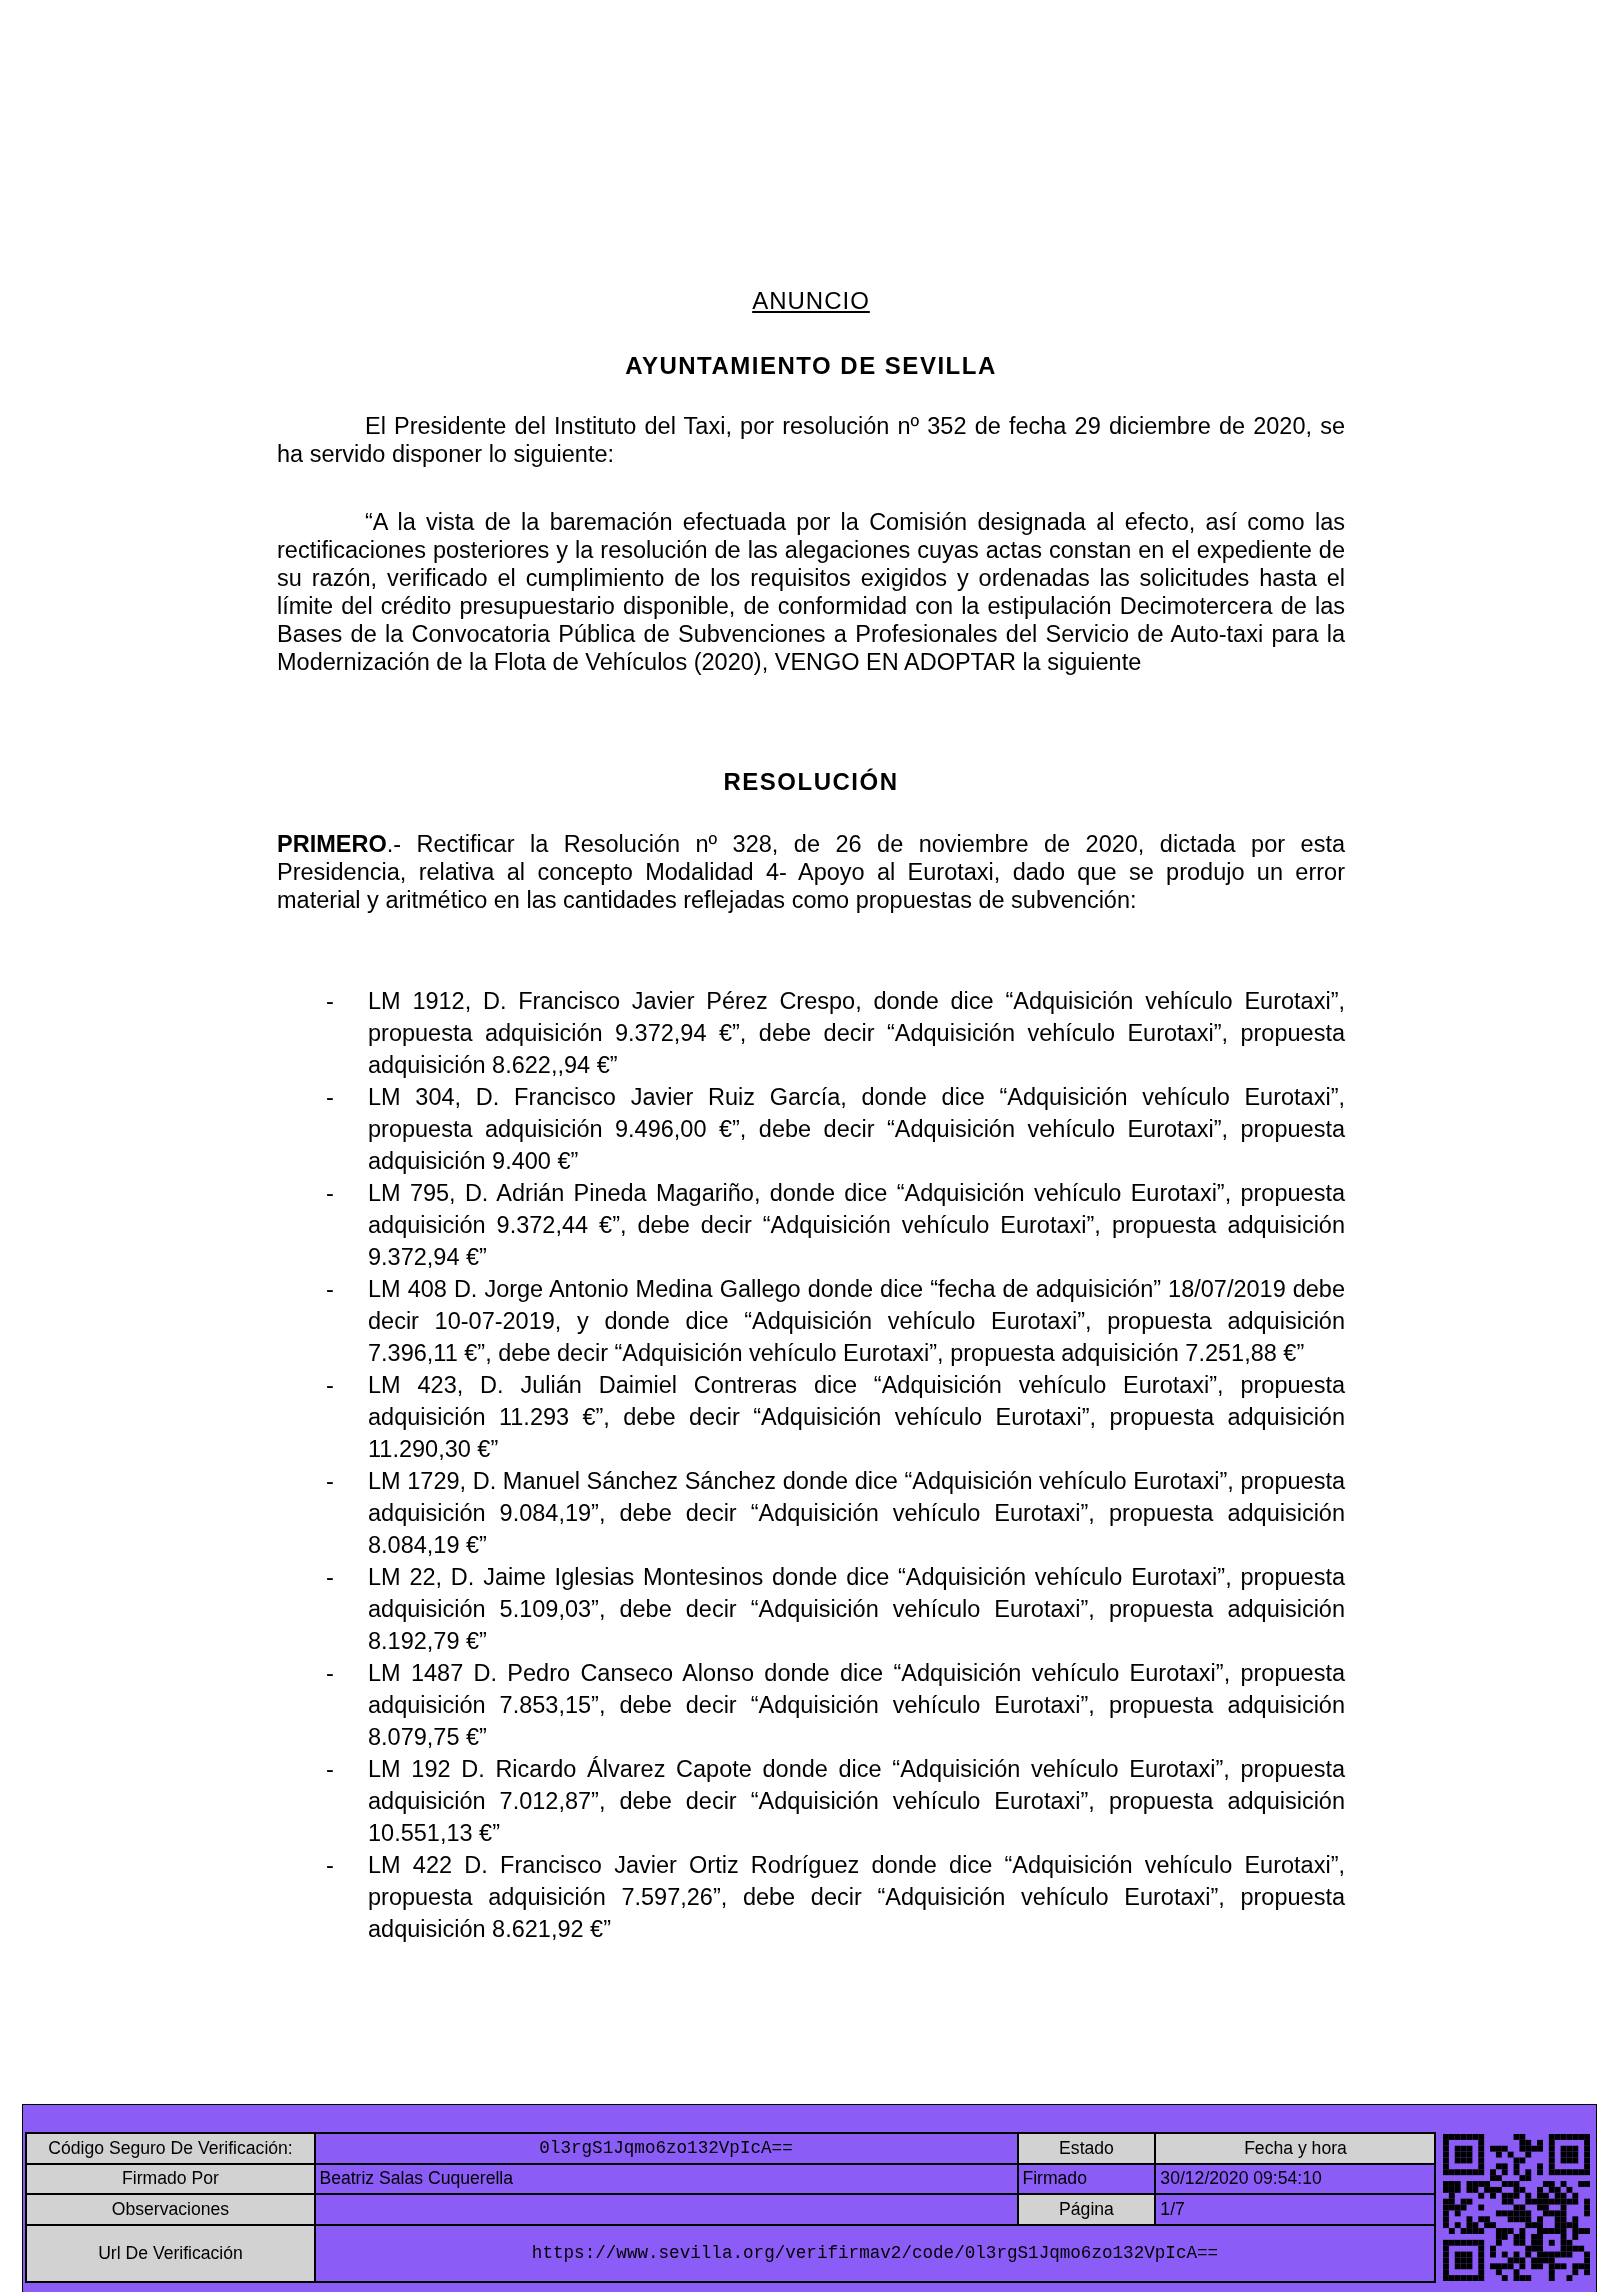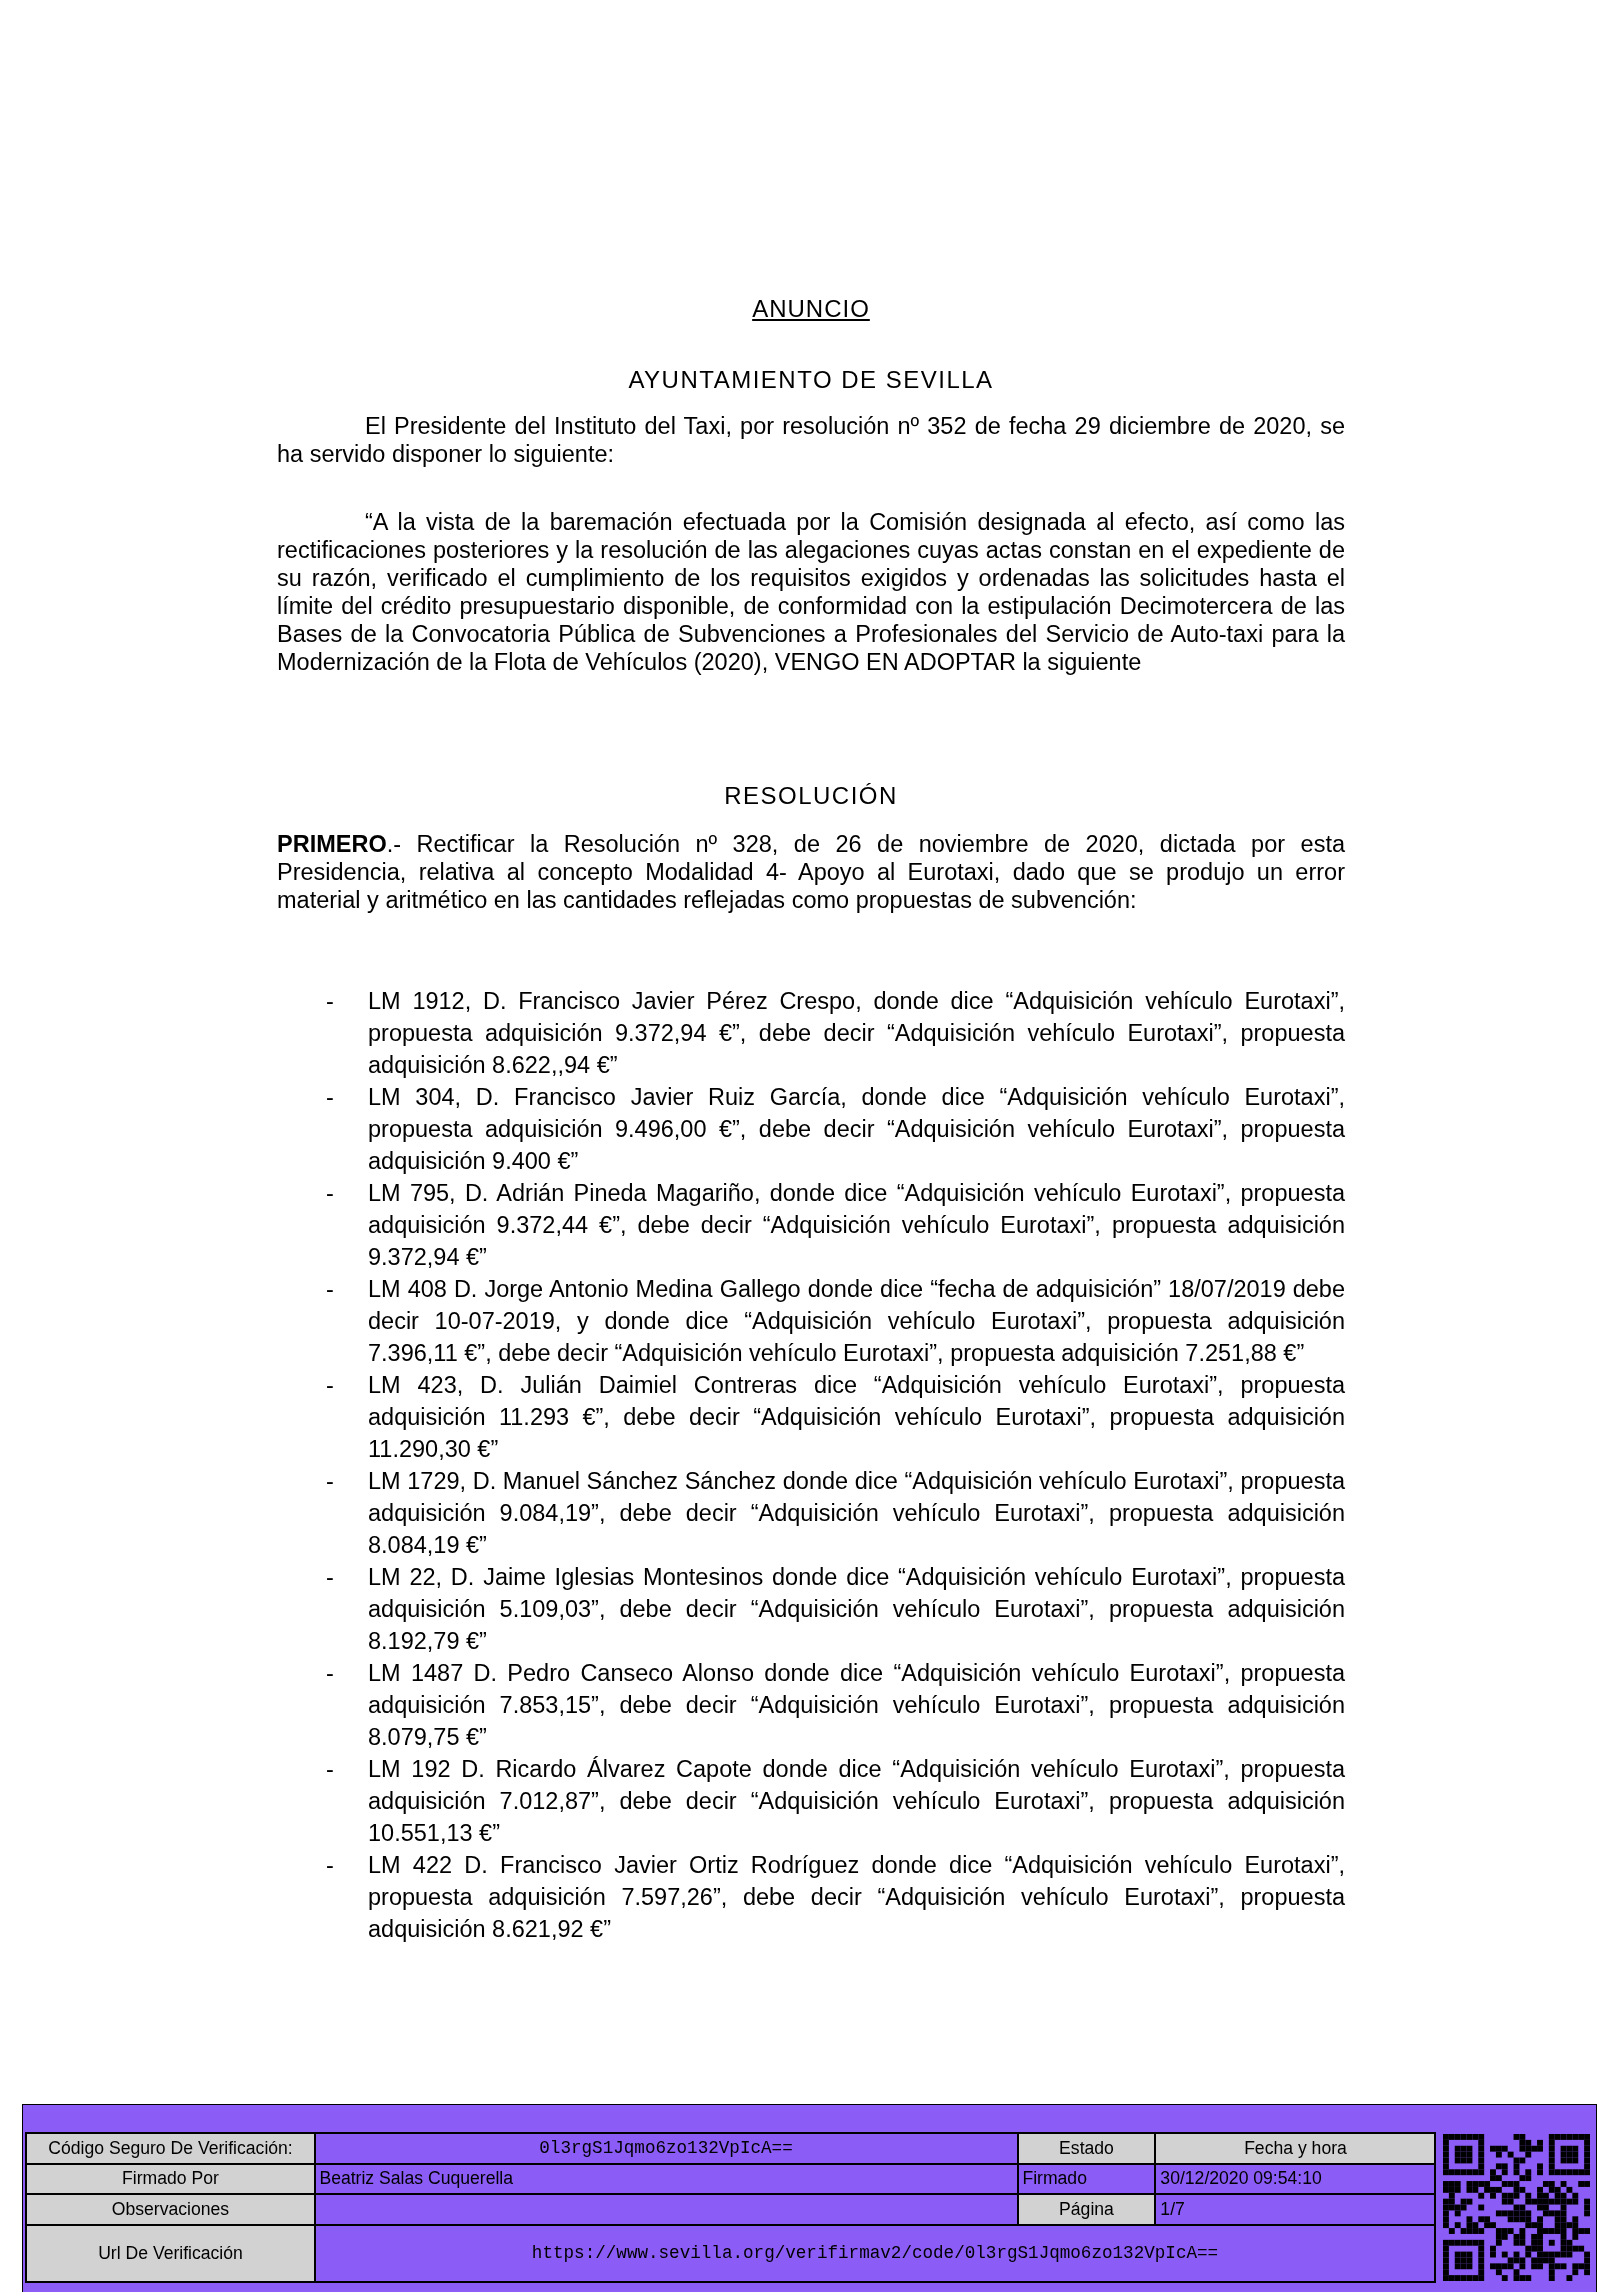--- a/index.html
+++ b/index.html
@@ -6,21 +6,21 @@
   .page{
     position:relative;
     width:1620px;height:2293px;
     background:#ffffff;color:#000000;
     font-family:"Liberation Sans","DejaVu Sans",sans-serif;
     overflow:hidden;
   }
   .content-block{position:absolute;left:277px;width:1068px;}
   .h-center{text-align:center;font-size:24px;line-height:32px;}
   .h-underline{text-decoration:underline;letter-spacing:1px;}
-  .h-bold{font-weight:normal;letter-spacing:1.5px;margin-top:14px;}
+  .h-bold{font-weight:bold;letter-spacing:1.5px;}
   .para{
     font-size:23.5px;line-height:28px;
     text-align:justify;
   }
   .indent{text-indent:88px;}
   .bold{font-weight:bold;}
   .list{position:absolute;left:277px;width:1068px;}
   .list-item{
     position:relative;
     padding-left:91px;
@@ -73,21 +73,21 @@
     flex:1;height:100%;
     display:flex;align-items:center;justify-content:center;
   }
   .qr-wrap svg{display:block;}
 </style>
 </head>
 <body>
 
 <div class="page">
 
-  <div class="content-block h-center h-underline" style="top:293px;">ANUNCIO</div>
+  <div class="content-block h-center h-underline" style="top:285px;">ANUNCIO</div>
 
   <div class="content-block h-center h-bold" style="top:350px;">AYUNTAMIENTO DE SEVILLA</div>
 
   <div class="content-block para indent" style="top:412px;">El Presidente del Instituto del Taxi, por resolución nº 352 de fecha 29 diciembre de 2020, se ha servido disponer lo siguiente:</div>
 
   <div class="content-block para indent" style="top:508px;">“A la vista de la baremación efectuada por la Comisión designada al efecto, así como las rectificaciones posteriores y la resolución de las alegaciones cuyas actas constan en el expediente de su razón, verificado el cumplimiento de los requisitos exigidos y ordenadas las solicitudes hasta el límite del crédito presupuestario disponible, de conformidad con la estipulación Decimotercera de las Bases de la Convocatoria Pública de Subvenciones a Profesionales del Servicio de Auto-taxi para la Modernización de la Flota de Vehículos (2020), VENGO EN ADOPTAR la siguiente</div>
 
   <div class="content-block h-center h-bold" style="top:766px;">RESOLUCIÓN</div>
 
   <div class="content-block para" style="top:830px;">

